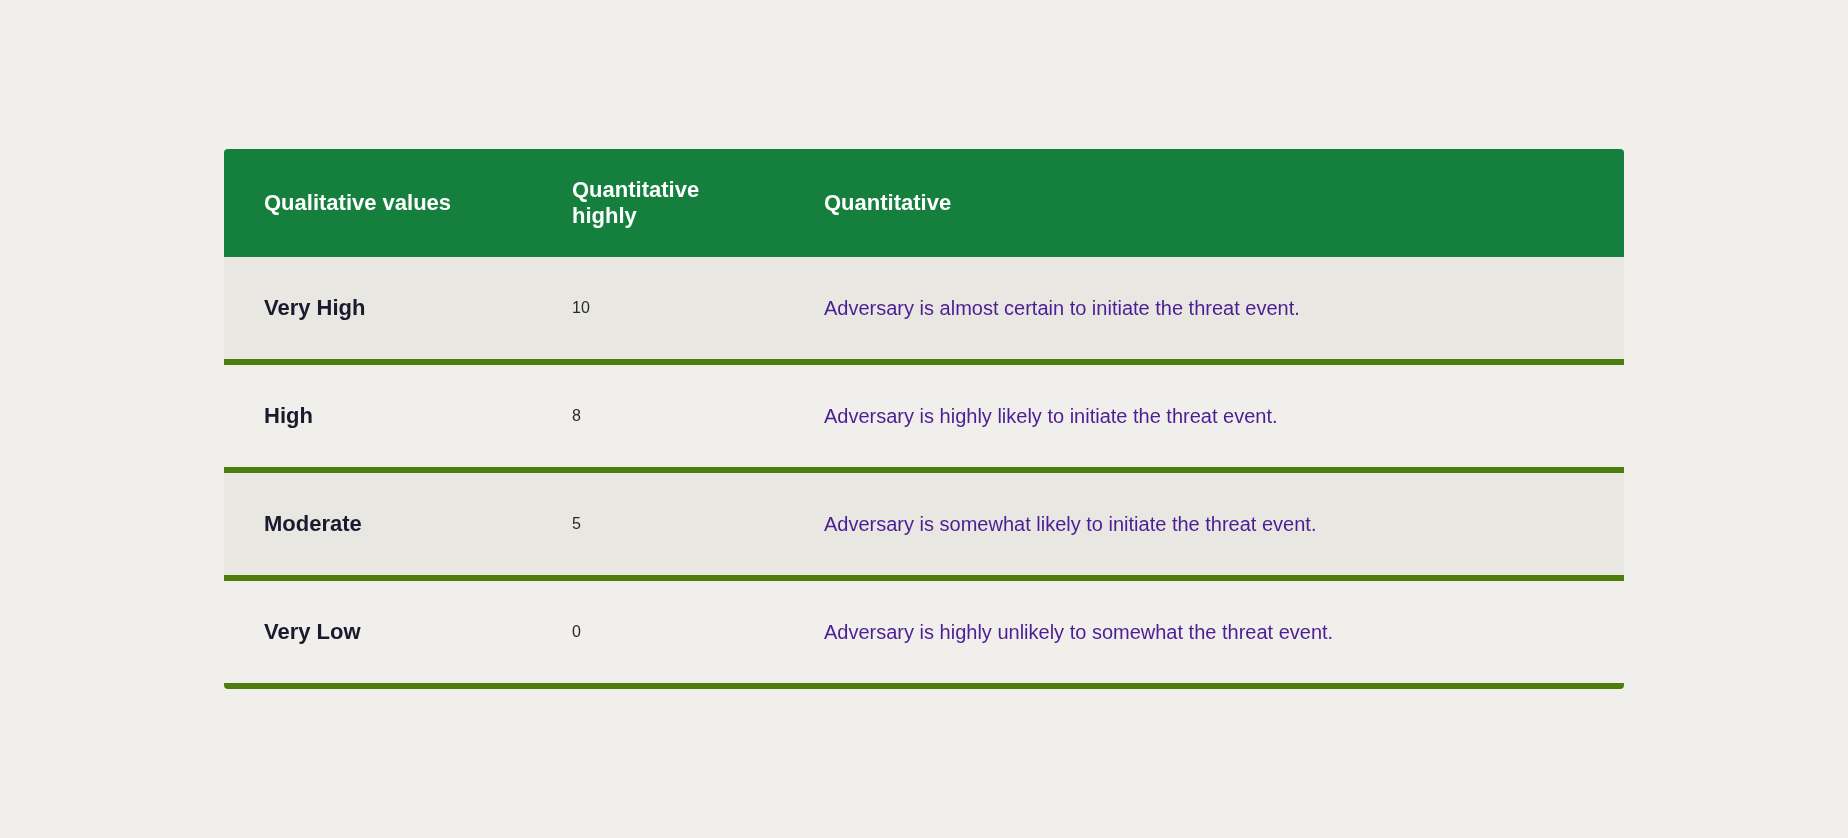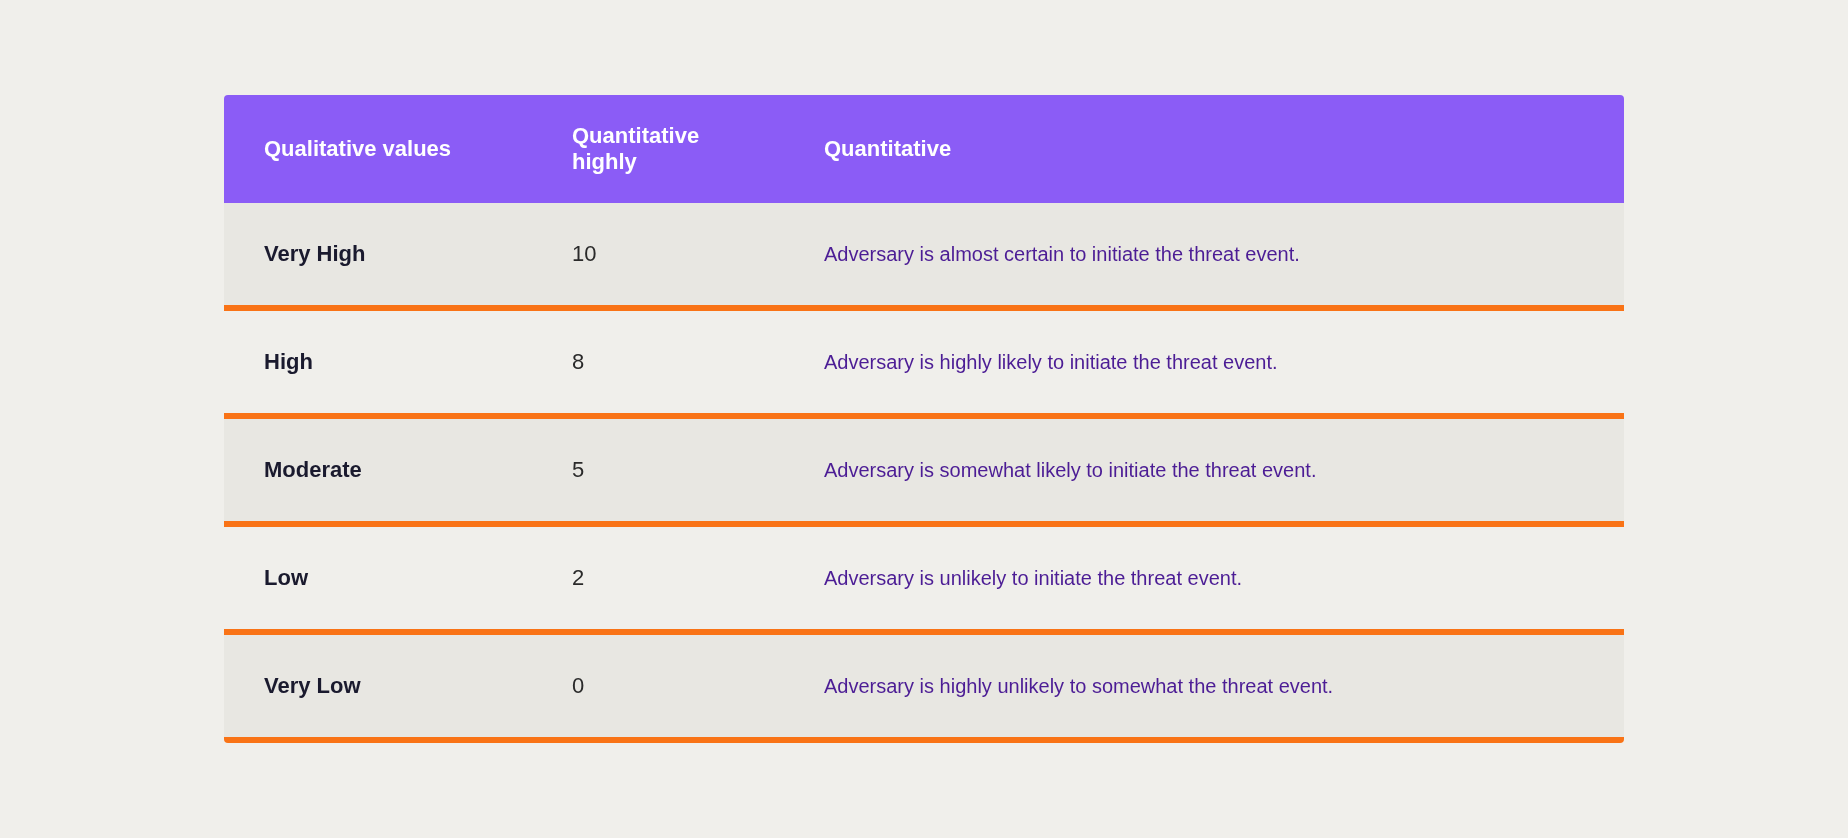--- a/index.html
+++ b/index.html
@@ -24,33 +24,33 @@
       overflow: hidden;
       border-radius: 4px;
     }
 
     table {
       width: 100%;
       border-collapse: collapse;
     }
 
     thead tr {
-      background-color: #8b5cf6;
+      background-color: #15803d;
     }
 
     thead th {
       color: #ffffff;
       font-weight: bold;
       font-size: 22px;
       padding: 28px 40px;
       text-align: left;
     }
 
     tbody tr {
-      border-bottom: 6px solid #f97316;
+      border-bottom: 6px solid #4d7c0f;
     }
 
     tbody tr:nth-child(odd) {
       background-color: #e8e7e2;
     }
 
     tbody tr:nth-child(even) {
       background-color: #f0efeb;
     }
 
@@ -61,21 +61,21 @@
       vertical-align: middle;
     }
 
     tbody td:first-child {
       font-weight: bold;
       font-size: 22px;
       color: #1a1a2e;
     }
 
     tbody td:nth-child(2) {
-      font-size: 22px;
+      font-size: 16px;
       color: #2a2a2a;
     }
 
     tbody td:nth-child(3) {
       font-size: 20px;
       color: #4c1d95;
     }
 
     .col-qualitative {
       width: 22%;
@@ -111,24 +111,19 @@
           <td>High</td>
           <td>8</td>
           <td>Adversary is highly likely to initiate the threat event.</td>
         </tr>
         <tr>
           <td>Moderate</td>
           <td>5</td>
           <td>Adversary is somewhat likely to initiate the threat event.</td>
         </tr>
         <tr>
-          <td>Low</td>
-          <td>2</td>
-          <td>Adversary is unlikely to initiate the threat event.</td>
-        </tr>
-        <tr>
           <td>Very Low</td>
           <td>0</td>
           <td>Adversary is highly unlikely to somewhat the threat event.</td>
         </tr>
       </tbody>
   </table>
 </div>
 
 </body></html>

